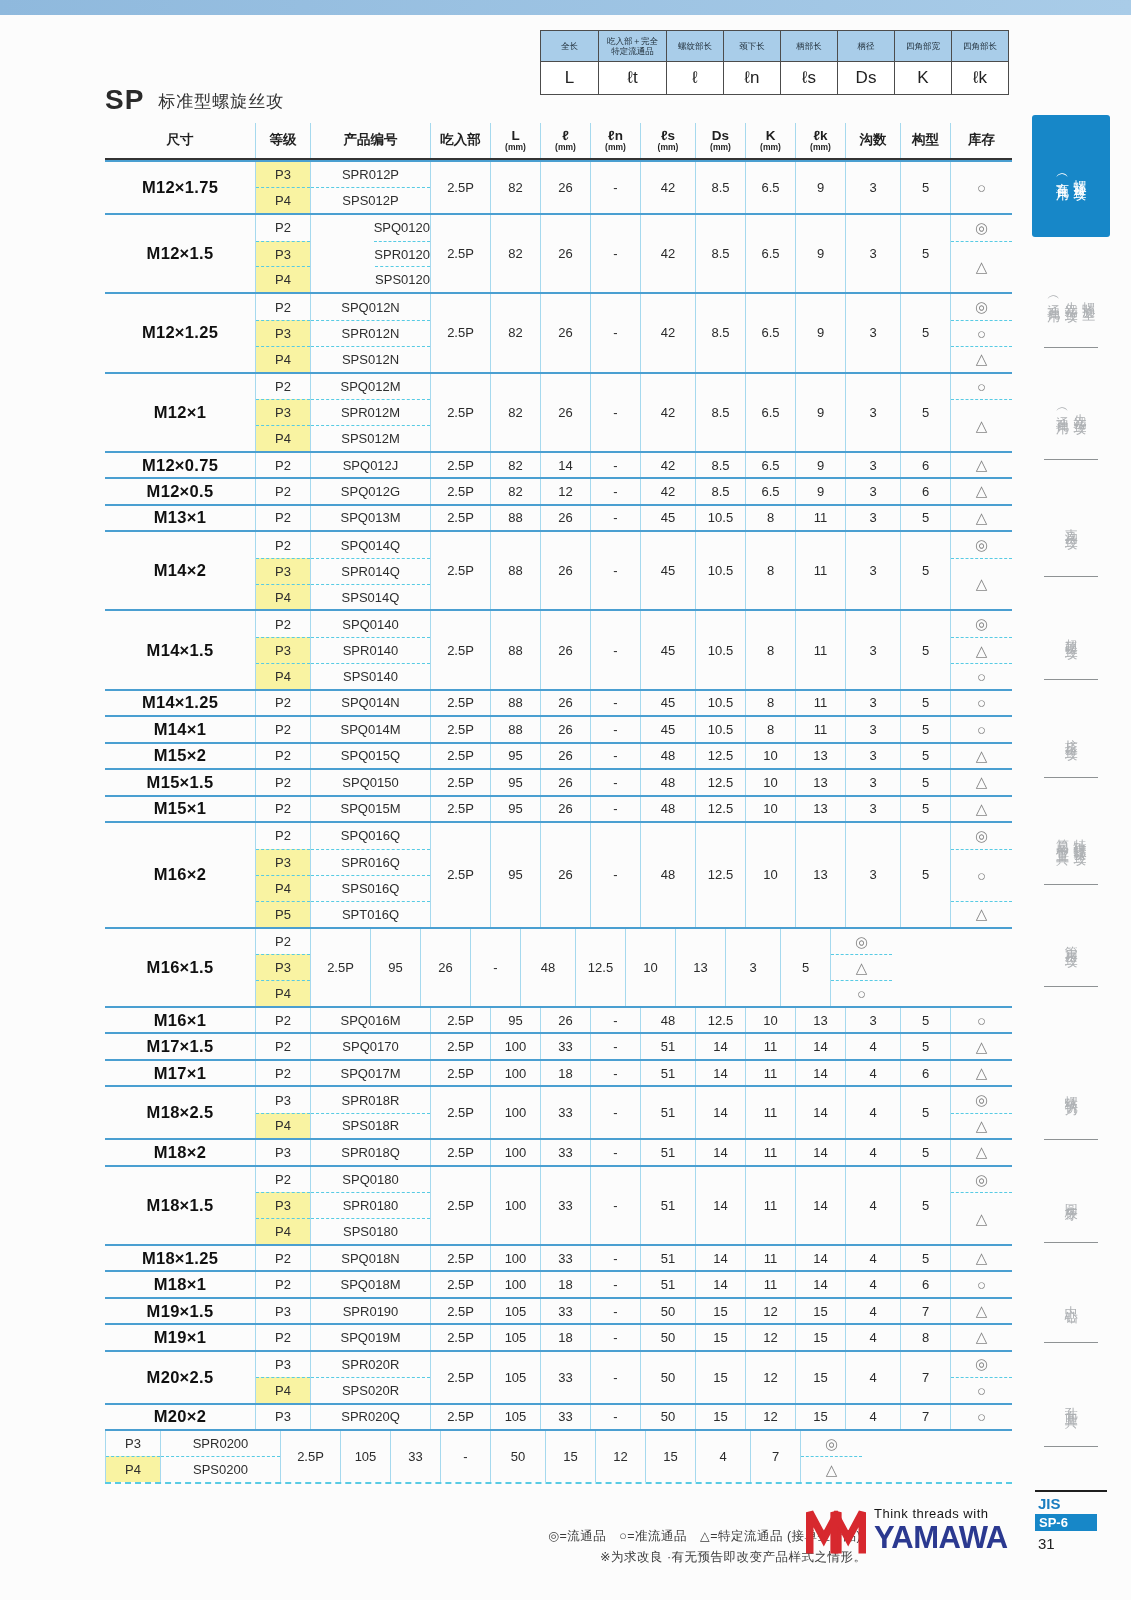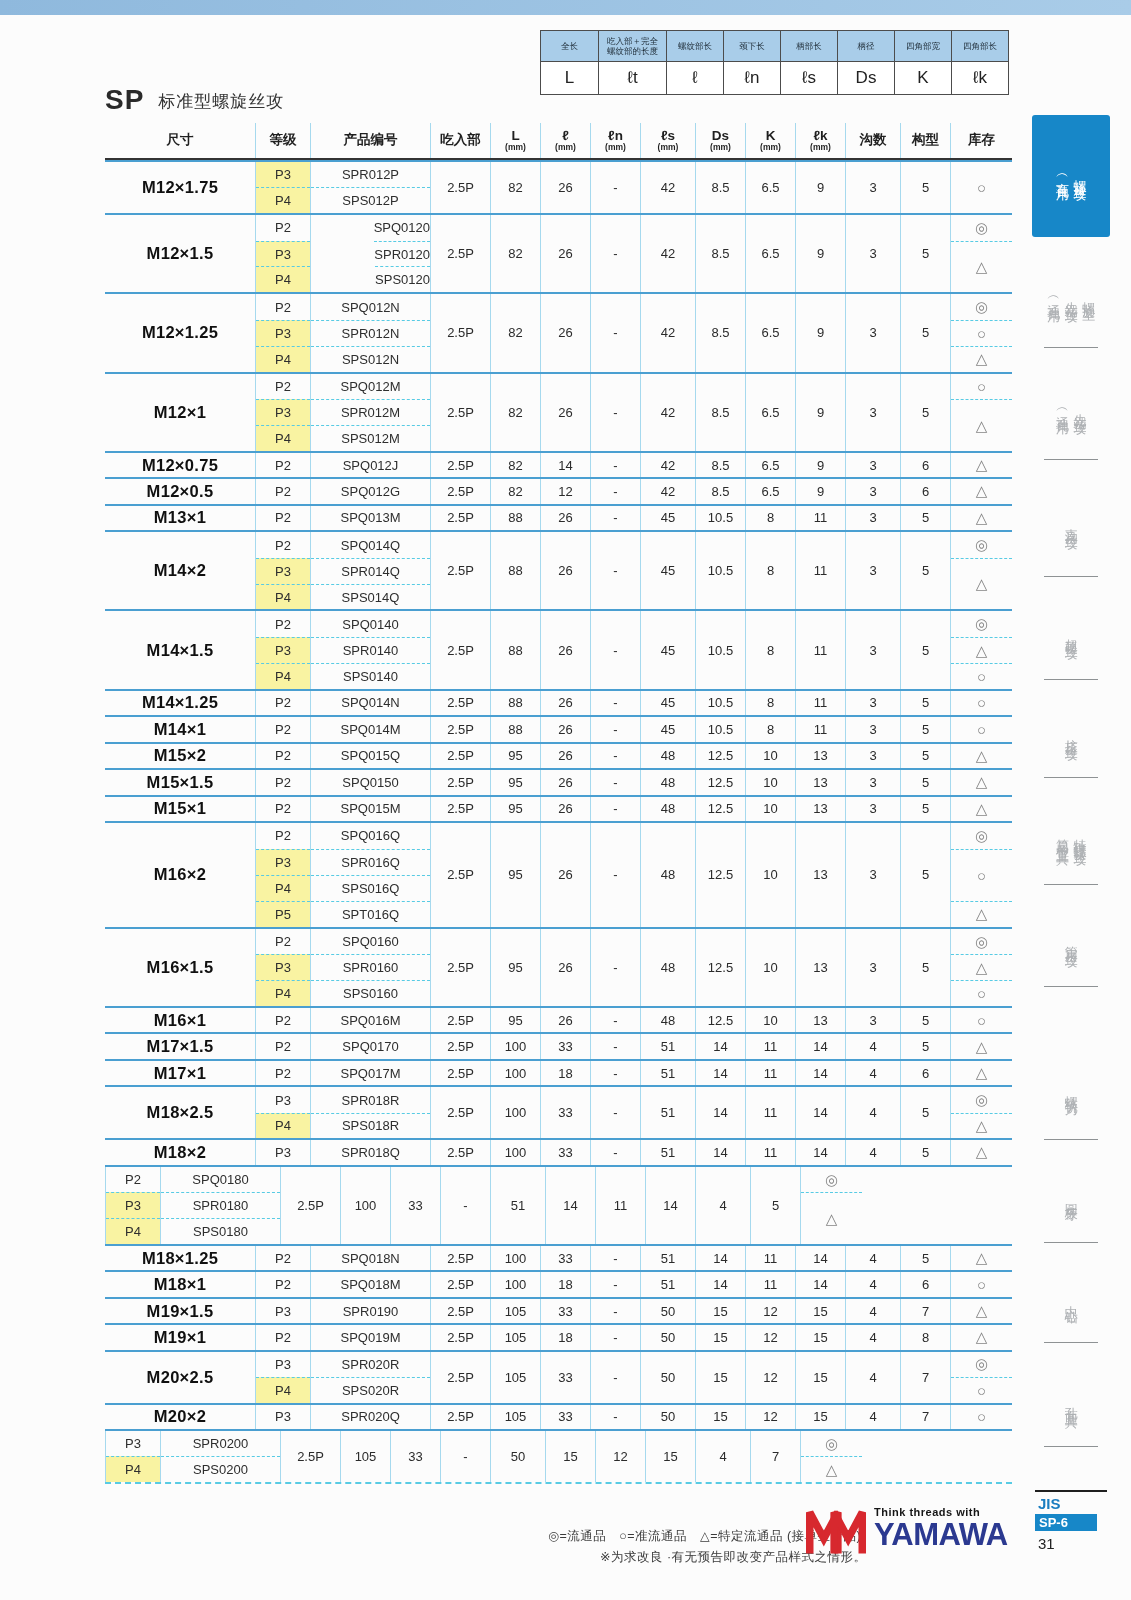--- a/index.html
+++ b/index.html
@@ -41,21 +41,21 @@
   .col .sub { height:var(--rh); display:flex; align-items:center; justify-content:center; font-size:13px; }
   .col .sub + .sub { border-top:1px dashed var(--dash); }
   .col .sub.hl { background:var(--yellow); }
   .stockcol .seg { display:flex; align-items:center; justify-content:center; color:#848484; font-size:15px; }
   .stockcol .seg + .seg { border-top:1px dashed var(--dash); }
   
   .stock-legend { position:absolute; left:548px; top:1528px; font-size:12.5px; color:#3a3a3a; letter-spacing:.5px; }
   .note { position:absolute; left:600px; top:1549px; font-size:12.5px; color:#3a3a3a; letter-spacing:.5px; }
   .logo { position:absolute; left:806px; top:1506px; display:flex; align-items:flex-start; gap:8px; }
   .logo .texts { display:flex; flex-direction:column; }
-  .logo .tagline { font-size:11px; font-weight:700; color:#151515; letter-spacing:.5px; }
+  .logo .tagline { font-size:13px; font-weight:400; color:#151515; letter-spacing:.5px; }
   .logo .brand { font-size:31px; font-weight:900; color:#2b3990; letter-spacing:-.5px; line-height:1; margin-top:1px; }
   .jisbox { position:absolute; left:1035px; top:1490px; width:72px; border-top:2px solid #1f1f1f; padding-top:3px; }
   .jisbox .jis { color:#1a7dc0; font-weight:700; font-size:15px; padding-left:3px; }
   .jisbox .code { background:#1787c8; color:#fff; font-weight:700; font-size:13px; padding:1px 4px; margin-top:2px; width:62px; }
   .jisbox .pageno { color:#222; font-size:15px; padding-left:3px; margin-top:4px; }
   
   .sidebar { position:absolute; left:1032px; top:0; width:78px; height:1600px; }
   .tab { position:absolute; left:0; width:78px; display:flex; align-items:center; justify-content:center; }
   .tab .vtxt { writing-mode:vertical-rl; text-orientation:upright; white-space:pre-line;
                font-size:13px; letter-spacing:3px; line-height:1.35; color:#aeb1b4; }
@@ -74,21 +74,21 @@
   <span class="txt">标准型螺旋丝攻</span>
 </div>
 
 <div class="legend" id="legend-table">
     <div class="lcol">
       <div class="lhead">全长</div>
       <div class="lsym">L</div>
     </div>
     <div class="lcol wide">
       <div class="lhead">吃入部＋完全
-螺纹部的长度</div>
+特定流通品</div>
       <div class="lsym">ℓt</div>
     </div>
     <div class="lcol">
       <div class="lhead">螺纹部长</div>
       <div class="lsym">ℓ</div>
     </div>
     <div class="lcol">
       <div class="lhead">颈下长</div>
       <div class="lsym">ℓn</div>
     </div>
@@ -529,25 +529,20 @@
         <div class="seg" style="height: 26.44px;">△</div>
       </div>
     </div>
     <div class="grp" style="height: 79.32px;">
       <div class="c size" style="width: 150px;">M16×1.5</div>
       <div class="col" style="width: 55px;">
         <div class="sub">P2</div>
         <div class="sub hl">P3</div>
         <div class="sub hl">P4</div>
       </div>
-      <div class="col" style="width: 120px;">
-        <div class="sub">SPQ0160</div>
-        <div class="sub">SPR0160</div>
-        <div class="sub">SPS0160</div>
-      </div>
       <div class="c" style="width: 60px;">2.5P</div>
       <div class="c" style="width: 50px;">95</div>
       <div class="c" style="width: 50px;">26</div>
       <div class="c" style="width: 50px;">-</div>
       <div class="c" style="width: 55px;">48</div>
       <div class="c" style="width: 50px;">12.5</div>
       <div class="c" style="width: 50px;">10</div>
       <div class="c" style="width: 50px;">13</div>
       <div class="c" style="width: 55px;">3</div>
       <div class="c" style="width: 50px;">5</div>
@@ -664,20 +659,21 @@
       <div class="c" style="width: 50px;">14</div>
       <div class="c" style="width: 50px;">11</div>
       <div class="c" style="width: 50px;">14</div>
       <div class="c" style="width: 55px;">4</div>
       <div class="c" style="width: 50px;">5</div>
       <div class="col stockcol" style="width: 62px;">
         <div class="seg" style="height: 26.44px;">△</div>
       </div>
     </div>
     <div class="grp" style="height: 79.32px;">
+      <div class="c size" style="width: 150px;">M18×1.5</div>
       <div class="col" style="width: 55px;">
         <div class="sub">P2</div>
         <div class="sub hl">P3</div>
         <div class="sub hl">P4</div>
       </div>
       <div class="col" style="width: 120px;">
         <div class="sub">SPQ0180</div>
         <div class="sub">SPR0180</div>
         <div class="sub">SPS0180</div>
       </div>

